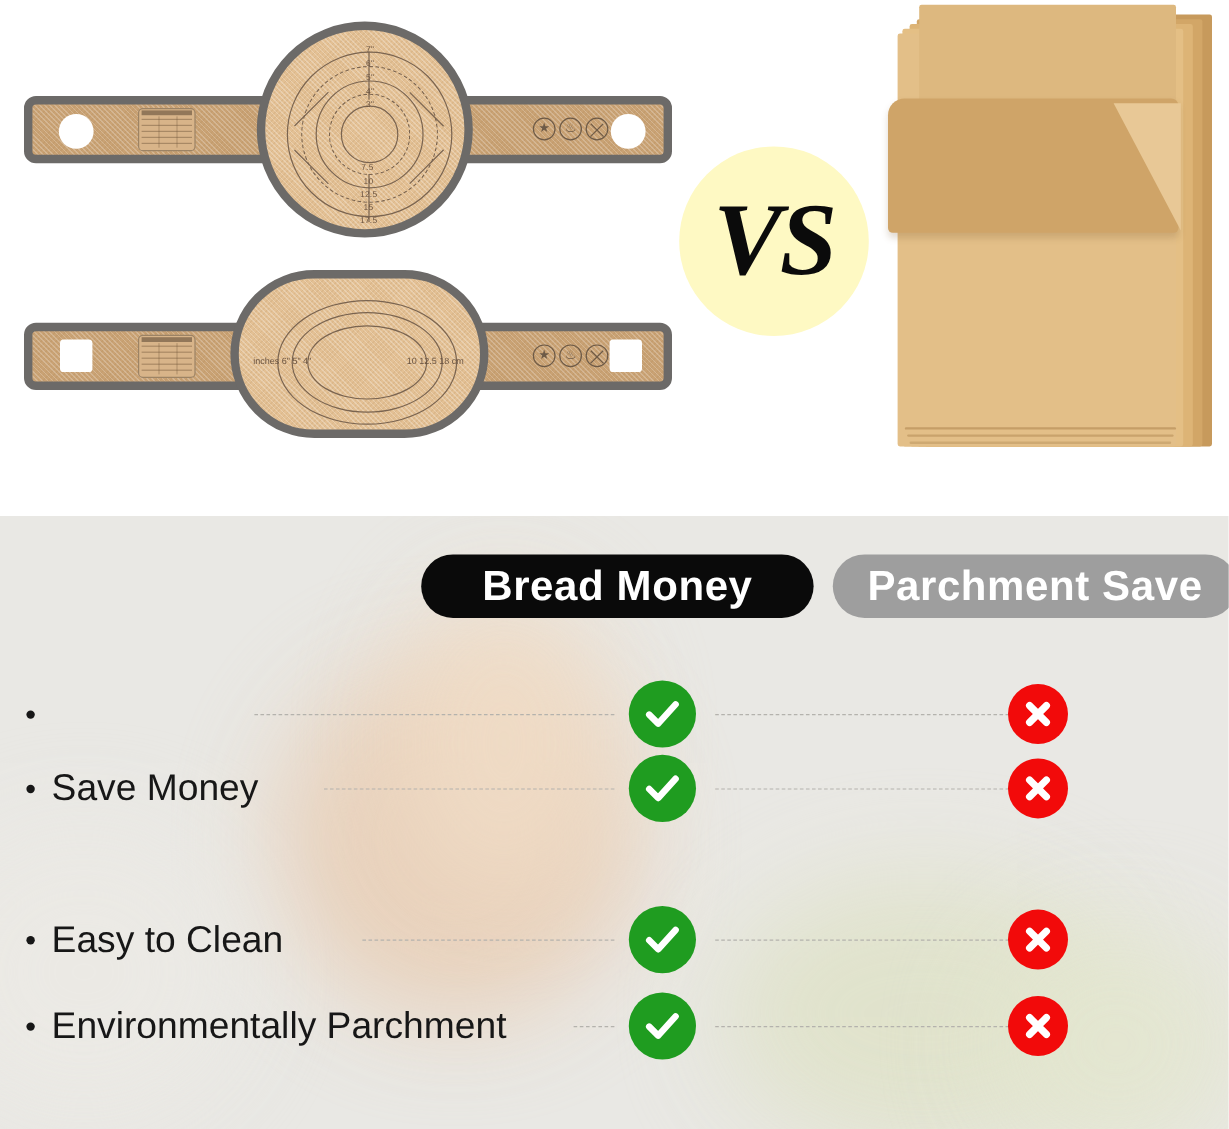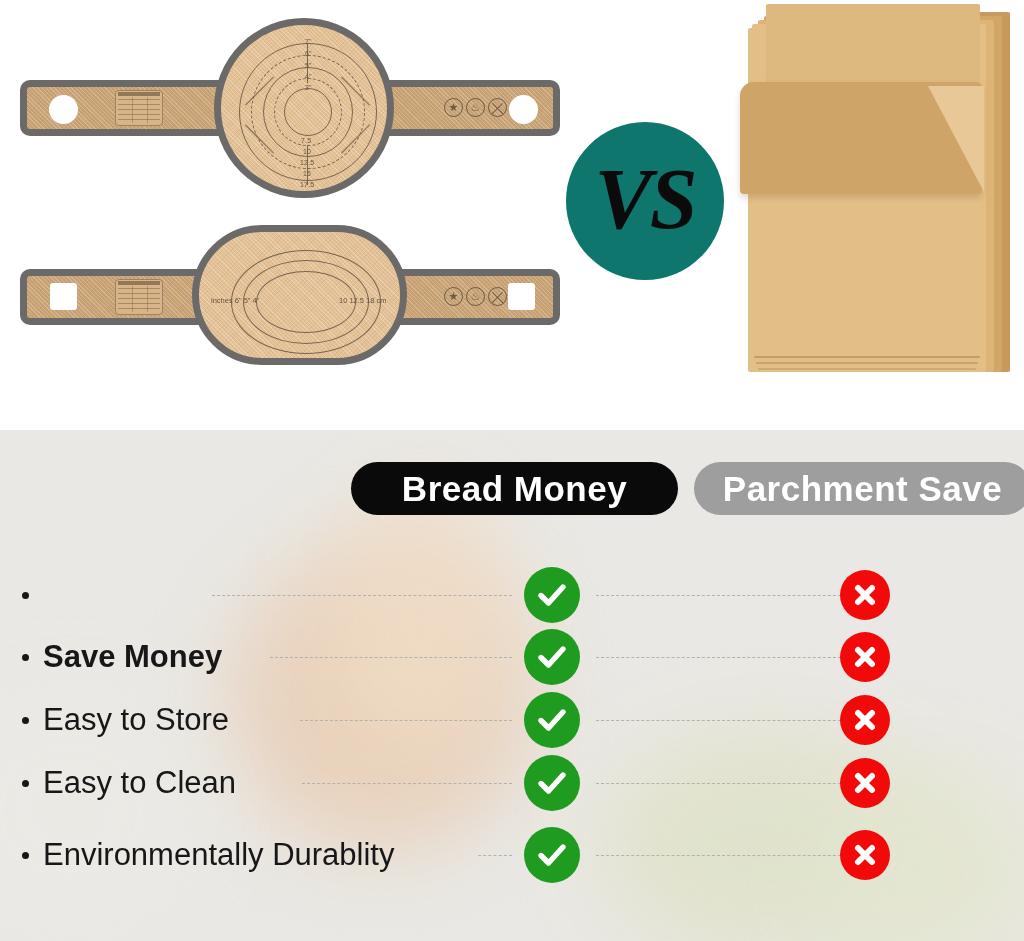--- a/index.html
+++ b/index.html
@@ -153,21 +153,21 @@
     background: #6d5a47;
     transform: rotate(45deg);
   }
 
   
   .vs-badge {
     position: absolute;
     left: 566px; top: 122px;
     width: 158px; height: 158px;
     border-radius: 50%;
-    background: #0f766e;
+    background: #fef9c3;
     display: flex;
     align-items: center;
     justify-content: center;
   }
   .vs-text {
     font-family: "Liberation Serif", serif;
     font-style: italic;
     font-weight: bold;
     font-size: 86px;
     color: #0b0b0b;
@@ -447,57 +447,39 @@
         <path d="M6 17.5 L13.5 25 L28 9" fill="none" stroke="#ffffff" stroke-width="5.4" stroke-linecap="round" stroke-linejoin="round"></path>
       </svg>
     </div>
     <div class="mark mark-cross">
       <svg width="30" height="30" viewBox="0 0 30 30" aria-hidden="true">
         <path d="M8 8 L22 22 M22 8 L8 22" fill="none" stroke="#ffffff" stroke-width="6" stroke-linecap="round"></path>
       </svg>
     </div>
   </div>
 
-  <div class="row" style="top:633px;font-weight:bold;">
+  <div class="row" style="top:633px;">
     <div class="row-label">
       <span class="bullet"></span>
       <span>Save Money</span>
     </div>
     <div class="leader leader-left" style="left:270px; width:242px;"></div>
     <div class="leader leader-right"></div>
     <div class="mark mark-check">
       <svg width="34" height="34" viewBox="0 0 34 34" aria-hidden="true">
         <path d="M6 17.5 L13.5 25 L28 9" fill="none" stroke="#ffffff" stroke-width="5.4" stroke-linecap="round" stroke-linejoin="round"></path>
       </svg>
     </div>
     <div class="mark mark-cross">
       <svg width="30" height="30" viewBox="0 0 30 30" aria-hidden="true">
         <path d="M8 8 L22 22 M22 8 L8 22" fill="none" stroke="#ffffff" stroke-width="6" stroke-linecap="round"></path>
       </svg>
     </div>
   </div>
 
-  <div class="row" style="top:696px;">
-    <div class="row-label">
-      <span class="bullet"></span>
-      <span>Easy to Store</span>
-    </div>
-    <div class="leader leader-left" style="left:300px; width:212px;"></div>
-    <div class="leader leader-right"></div>
-    <div class="mark mark-check">
-      <svg width="34" height="34" viewBox="0 0 34 34" aria-hidden="true">
-        <path d="M6 17.5 L13.5 25 L28 9" fill="none" stroke="#ffffff" stroke-width="5.4" stroke-linecap="round" stroke-linejoin="round"></path>
-      </svg>
-    </div>
-    <div class="mark mark-cross">
-      <svg width="30" height="30" viewBox="0 0 30 30" aria-hidden="true">
-        <path d="M8 8 L22 22 M22 8 L8 22" fill="none" stroke="#ffffff" stroke-width="6" stroke-linecap="round"></path>
-      </svg>
-    </div>
-  </div>
 
   <div class="row" style="top:759px;">
     <div class="row-label">
       <span class="bullet"></span>
       <span>Easy to Clean</span>
     </div>
     <div class="leader leader-left" style="left:302px; width:210px;"></div>
     <div class="leader leader-right"></div>
     <div class="mark mark-check">
       <svg width="34" height="34" viewBox="0 0 34 34" aria-hidden="true">
@@ -507,21 +489,21 @@
     <div class="mark mark-cross">
       <svg width="30" height="30" viewBox="0 0 30 30" aria-hidden="true">
         <path d="M8 8 L22 22 M22 8 L8 22" fill="none" stroke="#ffffff" stroke-width="6" stroke-linecap="round"></path>
       </svg>
     </div>
   </div>
 
   <div class="row" style="top:831px;">
     <div class="row-label">
       <span class="bullet"></span>
-      <span>Environmentally Durablity</span>
+      <span>Environmentally Parchment</span>
     </div>
     <div class="leader leader-left" style="left:478px; width:34px;"></div>
     <div class="leader leader-right"></div>
     <div class="mark mark-check">
       <svg width="34" height="34" viewBox="0 0 34 34" aria-hidden="true">
         <path d="M6 17.5 L13.5 25 L28 9" fill="none" stroke="#ffffff" stroke-width="5.4" stroke-linecap="round" stroke-linejoin="round"></path>
       </svg>
     </div>
     <div class="mark mark-cross">
       <svg width="30" height="30" viewBox="0 0 30 30" aria-hidden="true">

